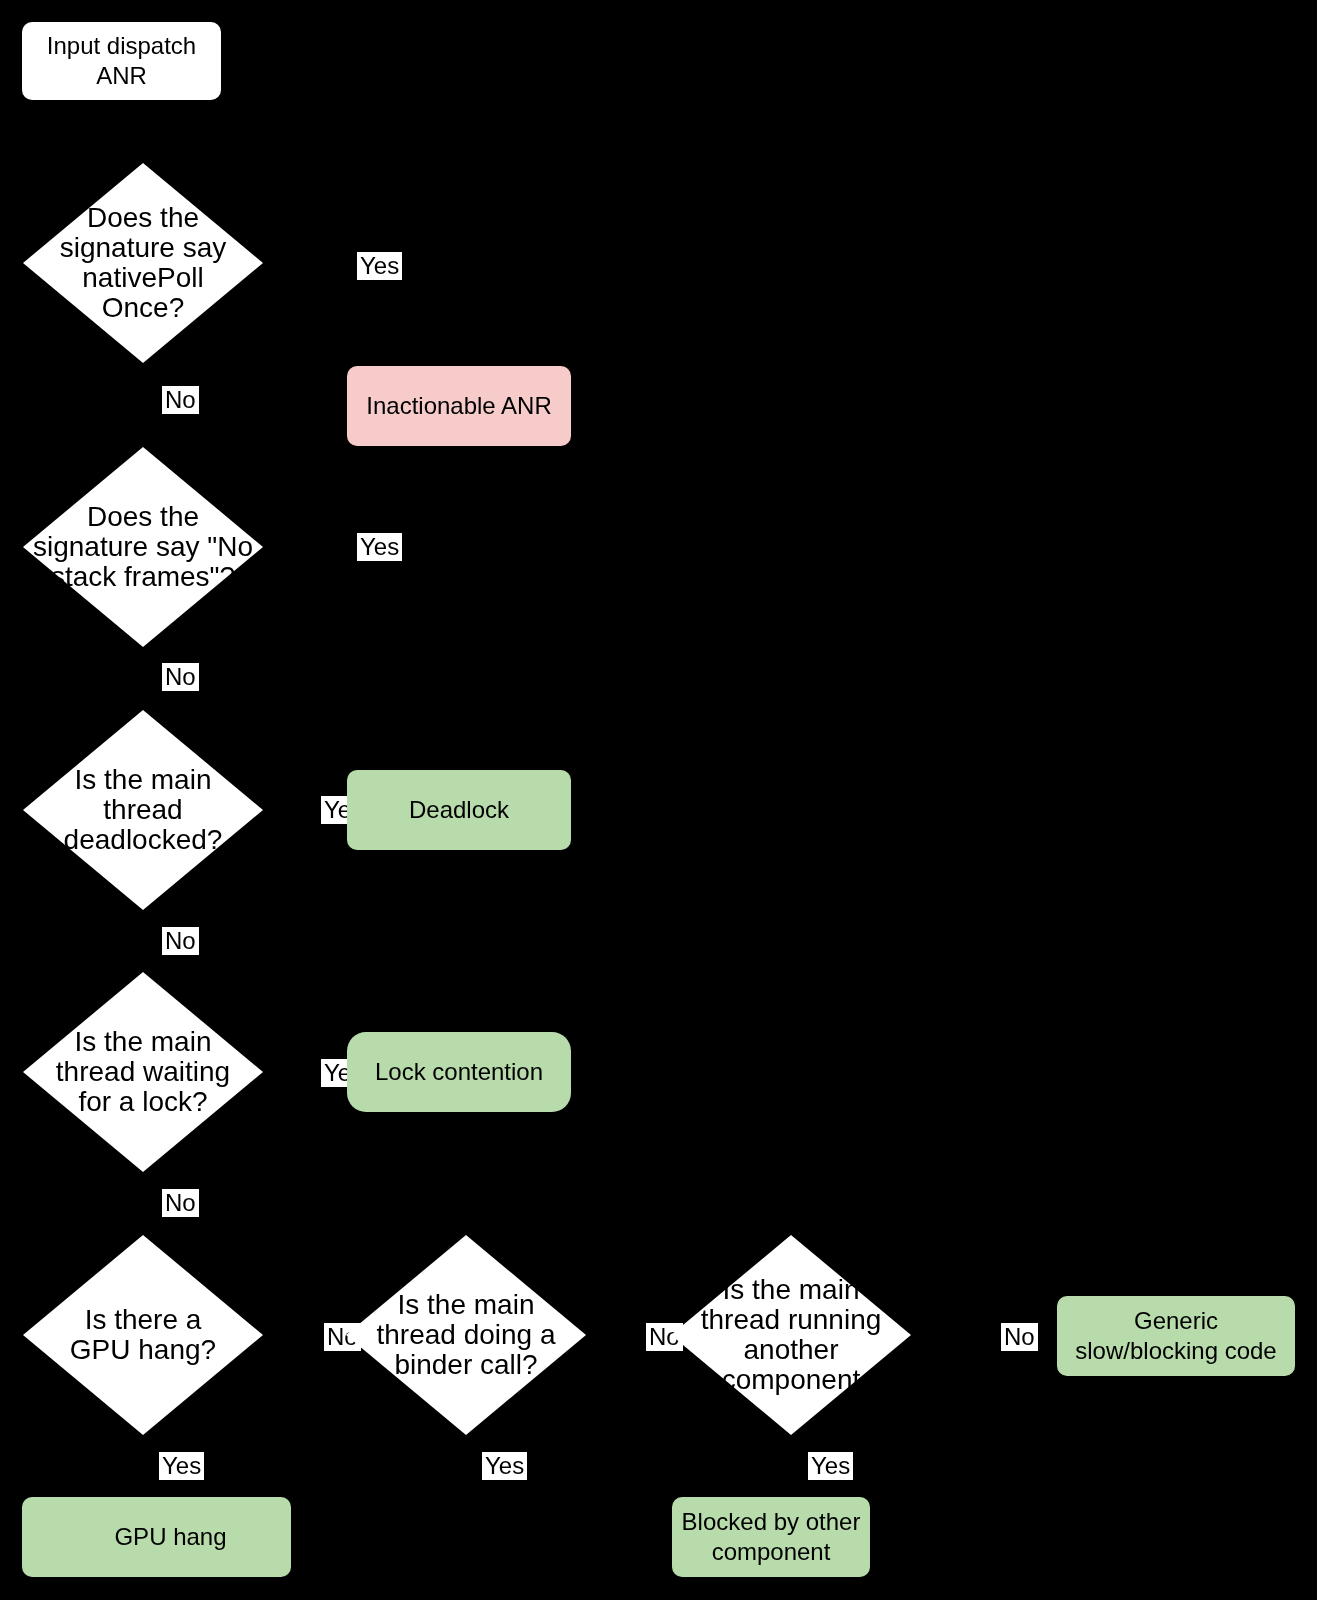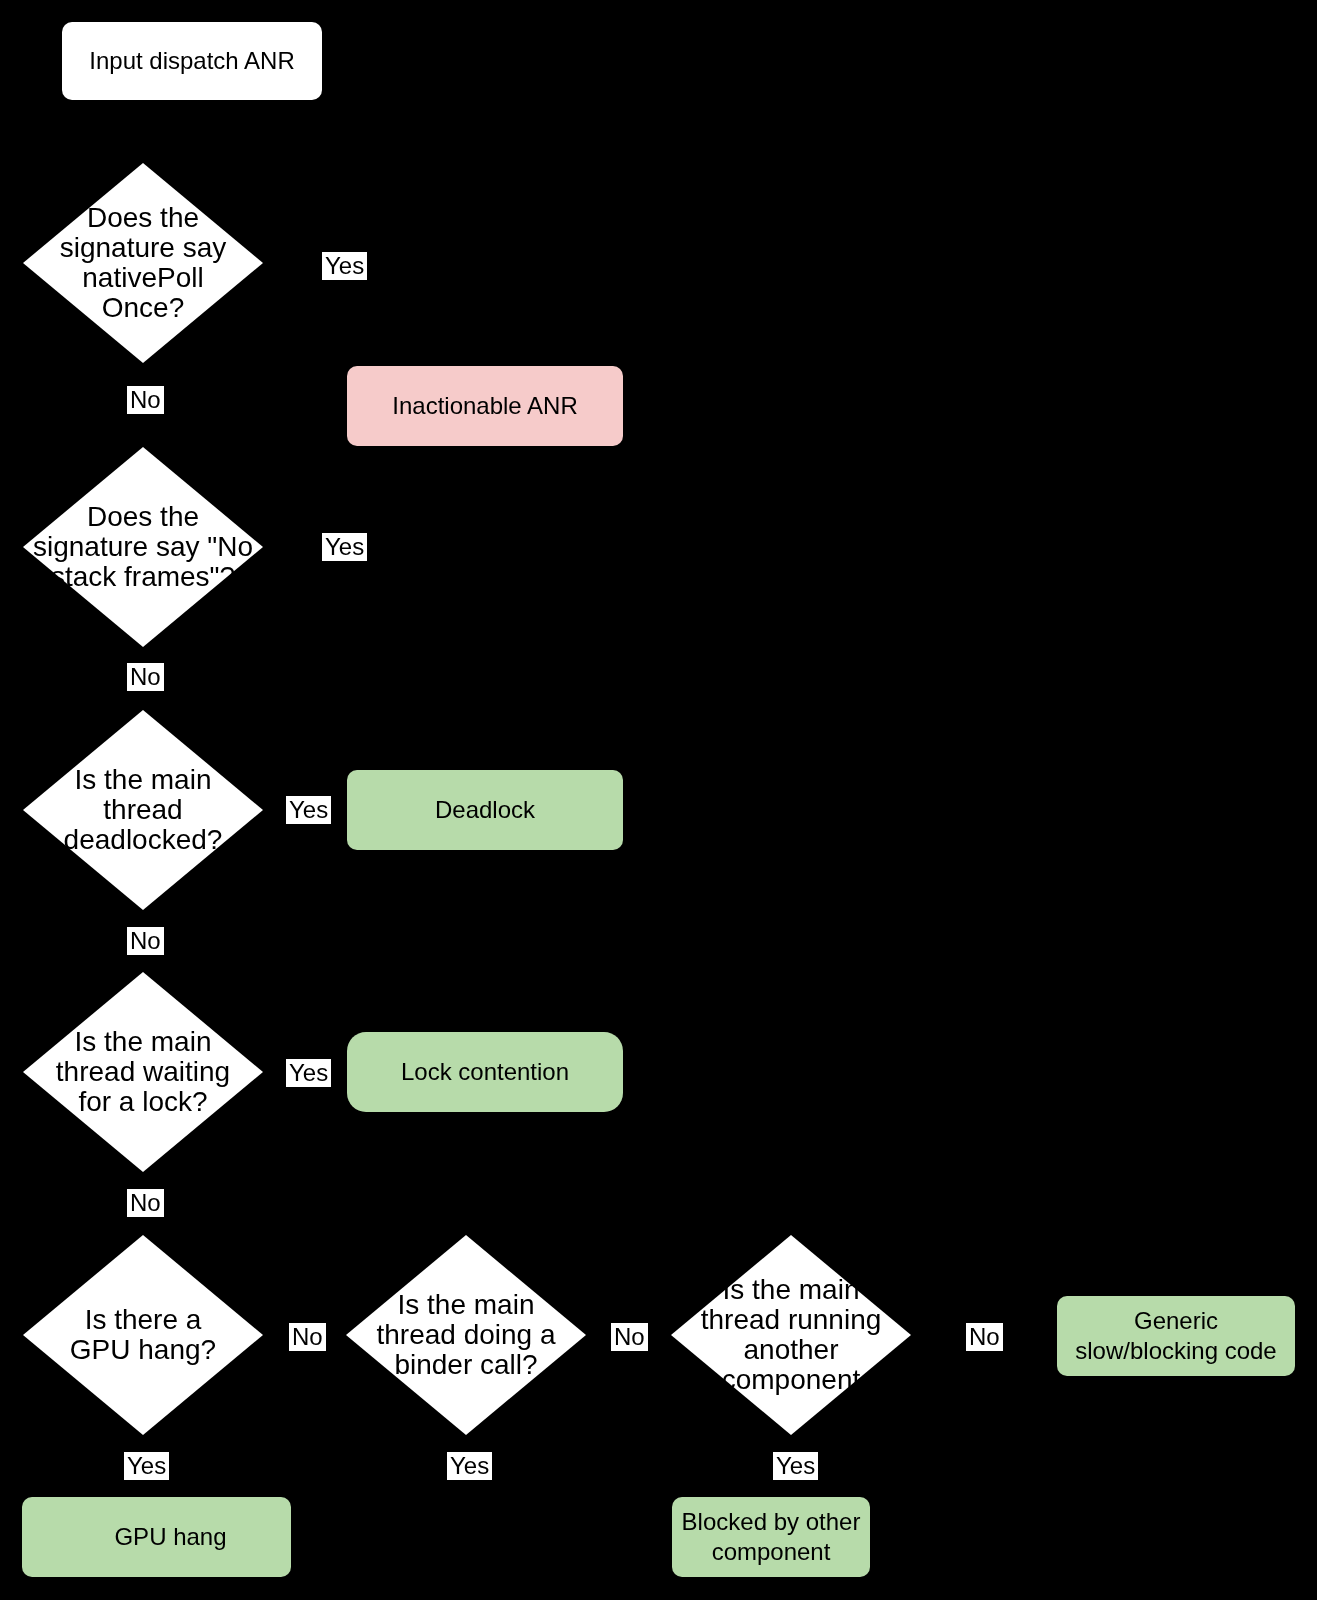--- a/index.html
+++ b/index.html
@@ -6,36 +6,36 @@
   .canvas{
     position:relative;width:1317px;height:1600px;background:#000000;
     font-family:"Liberation Sans","DejaVu Sans",sans-serif;color:#000000;
     overflow:hidden;
   }
   .node-box{
     position:absolute;display:flex;align-items:center;justify-content:center;
     text-align:center;border-radius:10px;font-size:24px;line-height:30px;
   }
   .node-text{white-space:pre-line;position:relative;z-index:1;}
-  .terminal{width:260px;height:78px;background:#ffffff;margin-left:40px;}
-  .result{width:276px;height:80px;}
+  .terminal{width:199px;height:78px;background:#ffffff;}
+  .result{width:224px;height:80px;}
   .result-positive{background:#b7dbaa;}
   .result-negative{background:#f6cbca;}
   .diamond{
     position:absolute;width:240px;height:200px;
     display:flex;align-items:center;justify-content:center;
     text-align:center;font-size:28px;line-height:30px;
   }
   .diamond-shape{
     position:absolute;left:0;top:0;right:0;bottom:0;background:#ffffff;
     clip-path:polygon(50% 0%,100% 50%,50% 100%,0% 50%);
   }
   .chip{
     position:absolute;background:#ffffff;color:#000000;
-    font-size:24px;line-height:28px;padding:0 3px;white-space:nowrap;
+    font-size:24px;line-height:28px;padding:0 3px;white-space:nowrap;margin-left:35px;
   }
 </style>
 </head>
 <body>
 
 <div class="canvas">
 
   <div class="node-box terminal" style="left:22px;top:22px;">
     <span class="node-text">Input dispatch ANR</span>
   </div>

